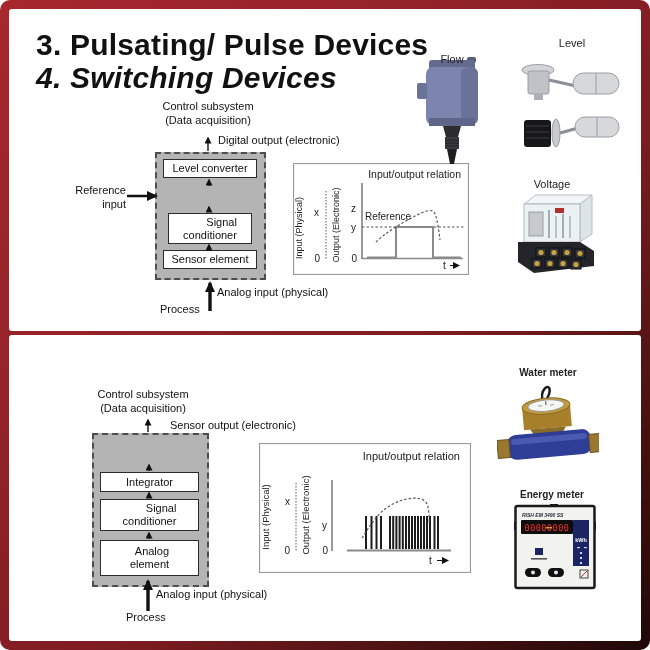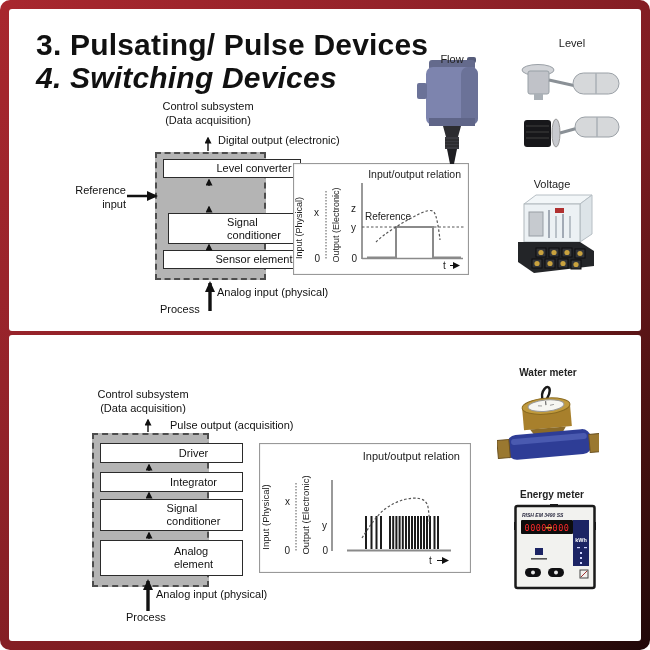--- a/index.html
+++ b/index.html
@@ -8,21 +8,21 @@
   .panel{position:absolute;left:9px;width:632px;background:#ffffff;border-radius:3px;}
   .panel-top{top:9px;height:322px;}
   .panel-bottom{top:335px;height:306px;}
   .abs{position:absolute;}
   .heading{font-size:30px;font-weight:700;color:#111;letter-spacing:0.2px;white-space:nowrap;z-index:5;}
   .lbl{font-size:11px;color:#111;line-height:1.25;z-index:5;}
   .lbl-c{text-align:center;}
   .lbl-r{text-align:right;}
   .dashedbox{background:#b4b4b4;border:2px dashed #4d4d4d;z-index:2;}
   .block{background:#ffffff;border:1px solid #2b2b2b;display:flex;align-items:center;justify-content:center;
-    font-size:11px;color:#111;text-align:left;line-height:1.15;white-space:pre-line;z-index:3;padding-left:44px;}
+    font-size:11px;color:#111;text-align:right;line-height:1.15;white-space:pre-line;z-index:3;}
   .devlbl{font-size:11px;color:#222;text-align:center;z-index:5;}
   .devlbl-sm{font-size:10px;font-weight:600;color:#222;text-align:center;z-index:5;}
   svg{display:block;}
   .layer{z-index:4;pointer-events:none;}
   .gfx{z-index:3;}
 </style>
 </head>
 <body>
 
 <div class="frame">
@@ -146,24 +146,23 @@
         <circle cx="53" cy="71.5" r="2.6"></circle>
         <circle cx="66" cy="72.5" r="2.6"></circle>
     </g>
   </svg>
 
 
   <div class="abs lbl lbl-c" style="left:68px;top:388px;width:150px;">
     <div>Control subsystem</div>
     <div>(Data acquisition)</div>
   </div>
-  <div class="abs lbl" style="left:170px;top:419px;">Pulse output (acquisition)</div>
+  <div class="abs lbl" style="left:170px;top:419px;">Sensor output (electronic)</div>
 
   <div class="abs dashedbox" style="left:92px;top:433px;width:113px;height:150px;"></div>
-  <div class="abs block" style="left:100px;top:443px;width:97px;height:18px;">Driver</div>
   <div class="abs block" style="left:100px;top:472px;width:97px;height:18px;">Integrator</div>
   <div class="abs block" style="left:100px;top:499px;width:97px;height:30px;">Signal
 conditioner</div>
   <div class="abs block" style="left:100px;top:540px;width:97px;height:34px;">Analog
 element</div>
 
   <div class="abs lbl" style="left:156px;top:588px;">Analog input (physical)</div>
   <div class="abs lbl" style="left:126px;top:611px;">Process</div>
 
   <svg class="abs gfx" style="left:259px;top:443px;" width="212" height="130" viewBox="0 0 212 130">

